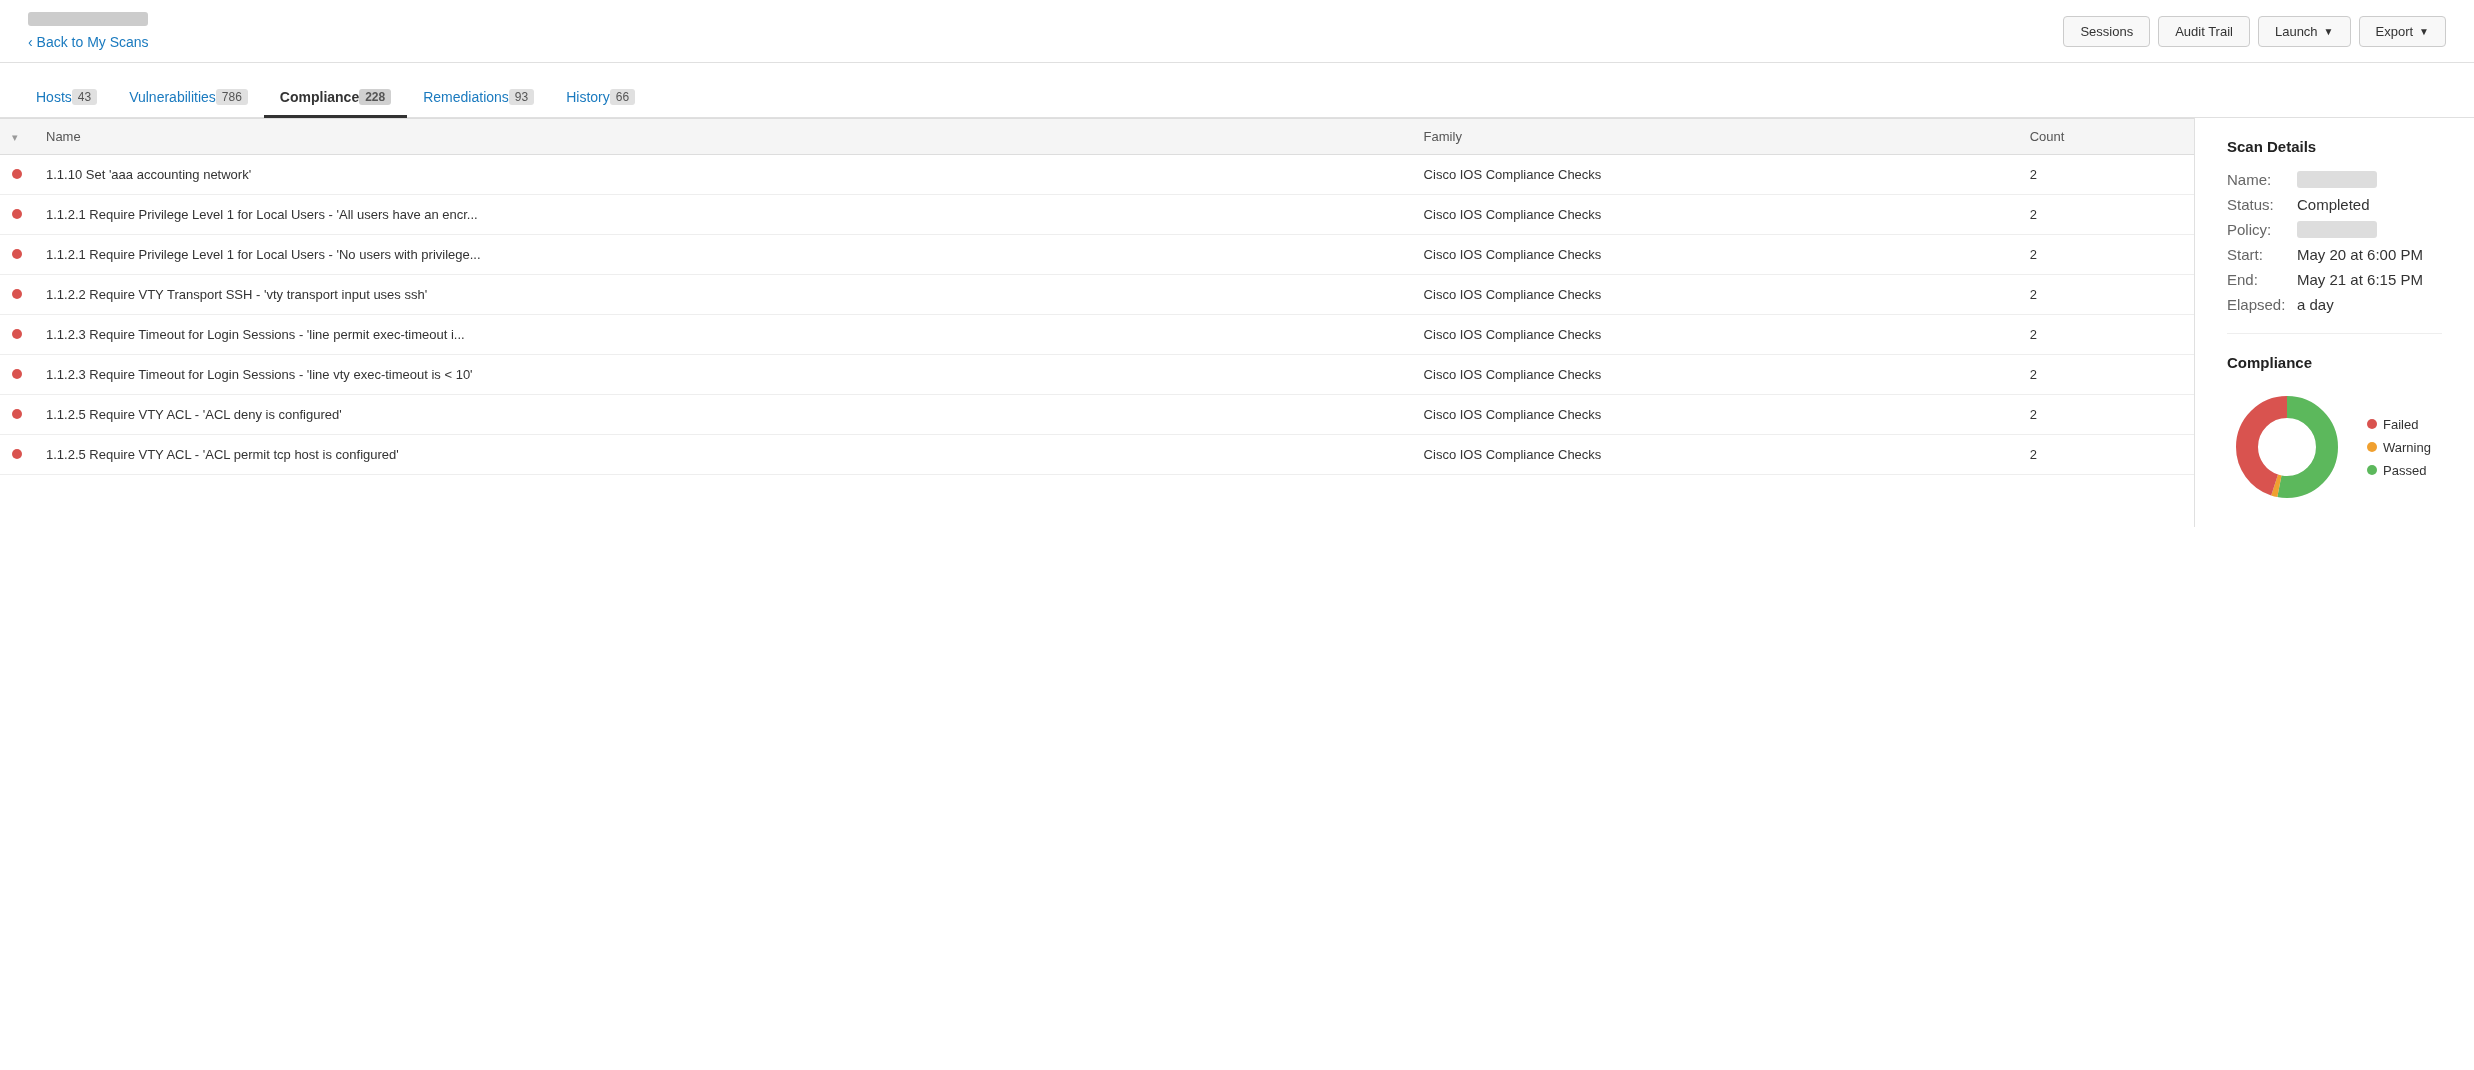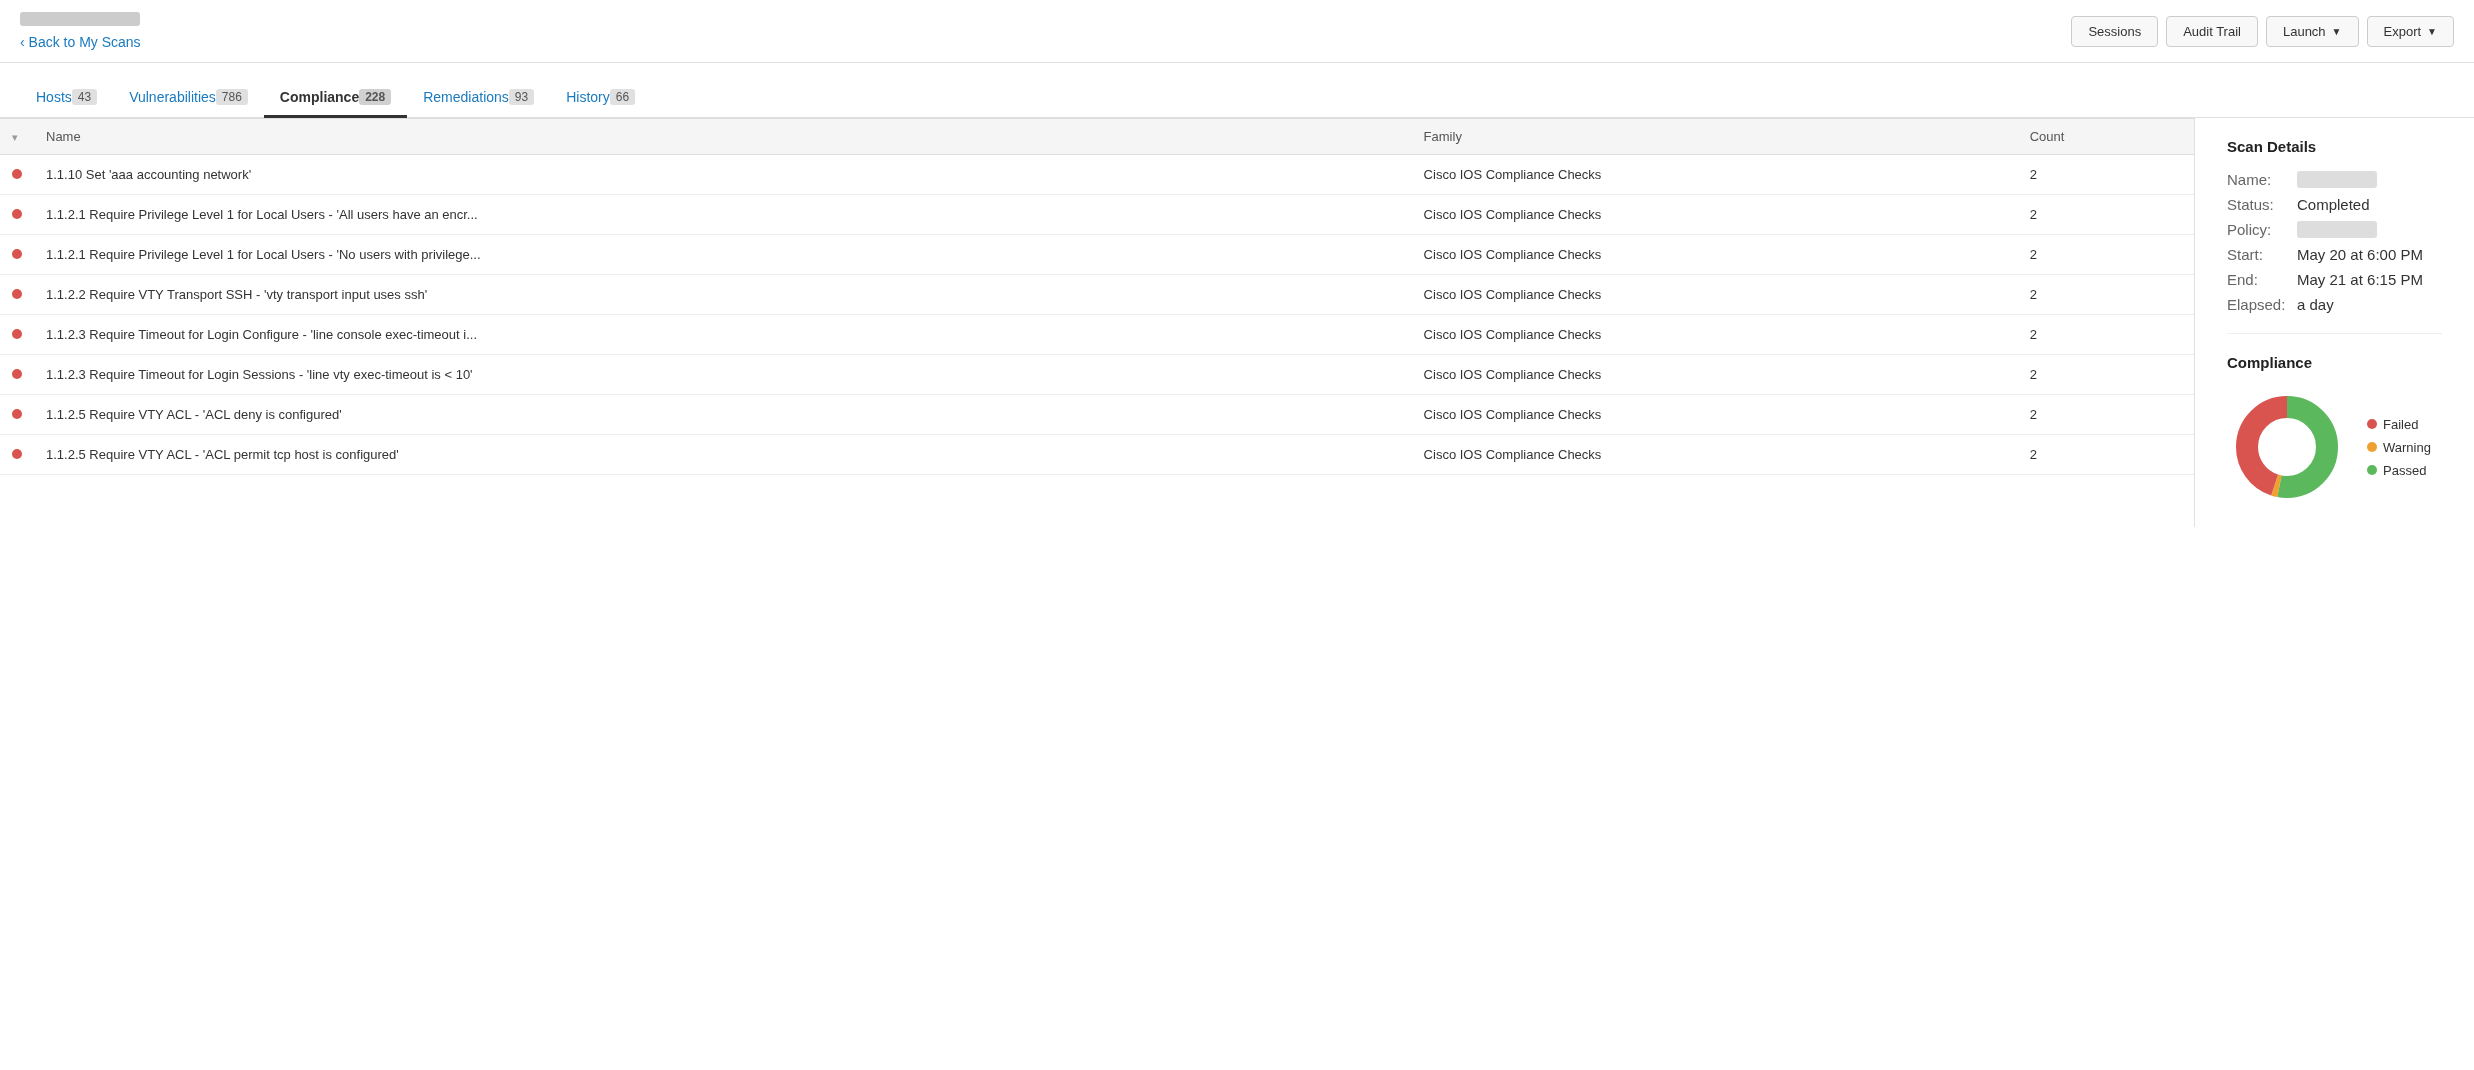--- a/index.html
+++ b/index.html
@@ -1,19 +1,19 @@
 <!DOCTYPE html>
 <html><head>
   <meta charset="utf-8">
   <style>
     * { box-sizing: border-box; margin: 0; padding: 0; }
     body { font-family: -apple-system, BlinkMacSystemFont, 'Segoe UI', Arial, sans-serif; font-size: 14px; background: #fff; color: #333; }
 
     
-    .header { display: flex; align-items: center; justify-content: space-between; padding: 12px 20px; border-bottom: 1px solid #e0e0e0; }
+    .header { display: flex; align-items: center; justify-content: space-between; padding: 12px 28px; border-bottom: 1px solid #e0e0e0; }
     .header-left { display: flex; flex-direction: column; gap: 4px; }
     .scan-title { font-size: 13px; color: #999; }
     .back-link { color: #1a7abf; font-size: 14px; cursor: pointer; text-decoration: none; }
     .back-link::before { content: '‹ '; }
     .header-right { display: flex; gap: 8px; align-items: center; }
     .btn { padding: 7px 16px; border: 1px solid #ccc; border-radius: 4px; background: #f8f8f8; cursor: pointer; font-size: 13px; color: #333; white-space: nowrap; }
     .btn-dropdown { display: flex; align-items: center; gap: 6px; }
     .btn-dropdown .arrow { font-size: 10px; }
 
     
@@ -130,21 +130,21 @@
       <td>2</td>
     </tr>
           <tr>
       <td><span class="status-dot" style="background:#d9534f"></span></td>
       <td>1.1.2.2 Require VTY Transport SSH - 'vty transport input uses ssh'</td>
       <td>Cisco IOS Compliance Checks</td>
       <td>2</td>
     </tr>
           <tr>
       <td><span class="status-dot" style="background:#d9534f"></span></td>
-      <td>1.1.2.3 Require Timeout for Login Configure - 'line console exec-timeout i...</td>
+      <td>1.1.2.3 Require Timeout for Login Sessions - 'line permit exec-timeout i...</td>
       <td>Cisco IOS Compliance Checks</td>
       <td>2</td>
     </tr>
           <tr>
       <td><span class="status-dot" style="background:#d9534f"></span></td>
       <td>1.1.2.3 Require Timeout for Login Sessions - 'line vty exec-timeout is &lt; 10'</td>
       <td>Cisco IOS Compliance Checks</td>
       <td>2</td>
     </tr>
           <tr>

